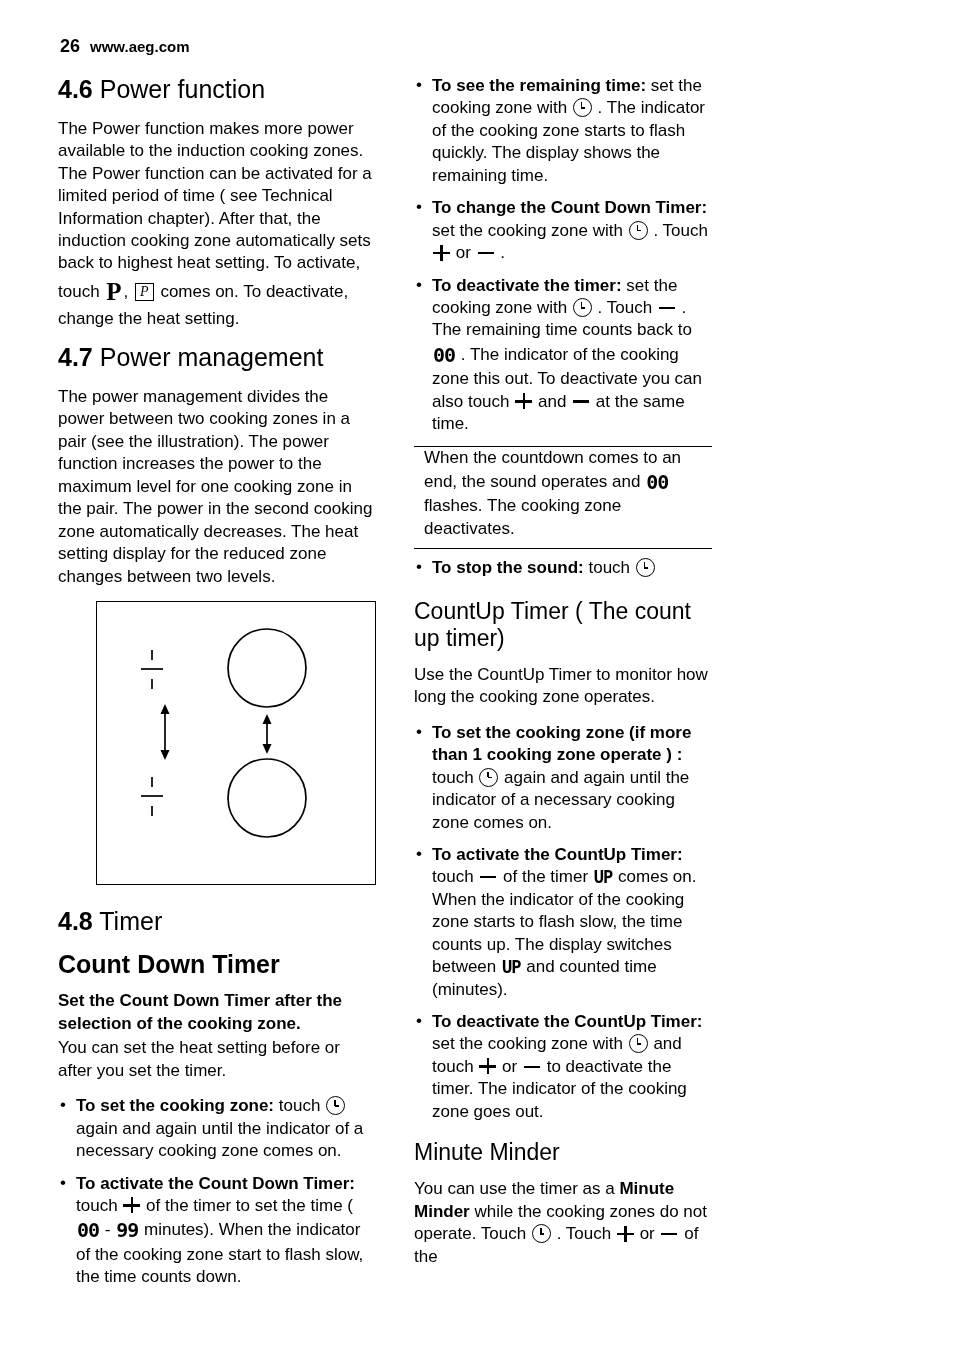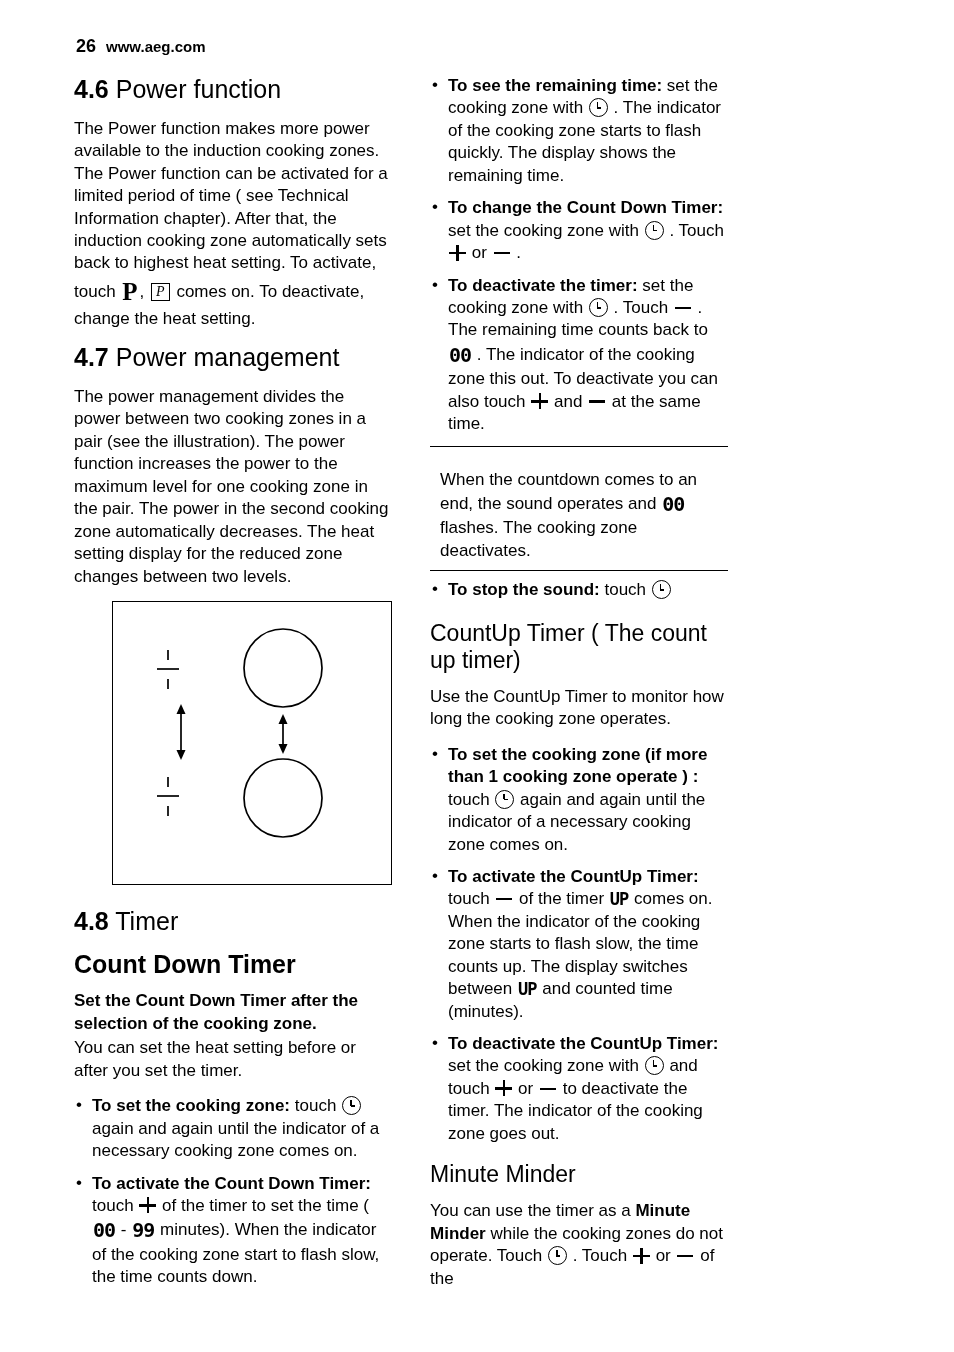--- a/index.html
+++ b/index.html
@@ -14,21 +14,20 @@
     color: #000000;
     position: relative;
     overflow: hidden;
   }
   .page {
     position: relative;
     width: 770px;
     height: 1352px;
     box-sizing: border-box;
     padding: 36px 58px 20px 58px;
-    margin-left: 16px;
   }
   .page-header {
     display: flex;
     align-items: baseline;
     gap: 10px;
     margin-left: 2px;
     margin-bottom: 18px;
   }
   .page-number {
     font-size: 18px;
@@ -195,21 +194,21 @@
     margin: 4px 0 0 38px;
     position: relative;
     box-sizing: border-box;
   }
   .illus svg { display: block; }
 
   
   .note {
     border-top: 1.3px solid #000;
     border-bottom: 1.3px solid #000;
-    padding: 22px 0 8px 10px;
+    padding: 0 0 8px 10px;
     margin: 4px 0 8px 0;
     font-size: 17px;
     line-height: 1.32;
   }
 </style>
 </head>
 <body>
 
 <div class="page">
 

